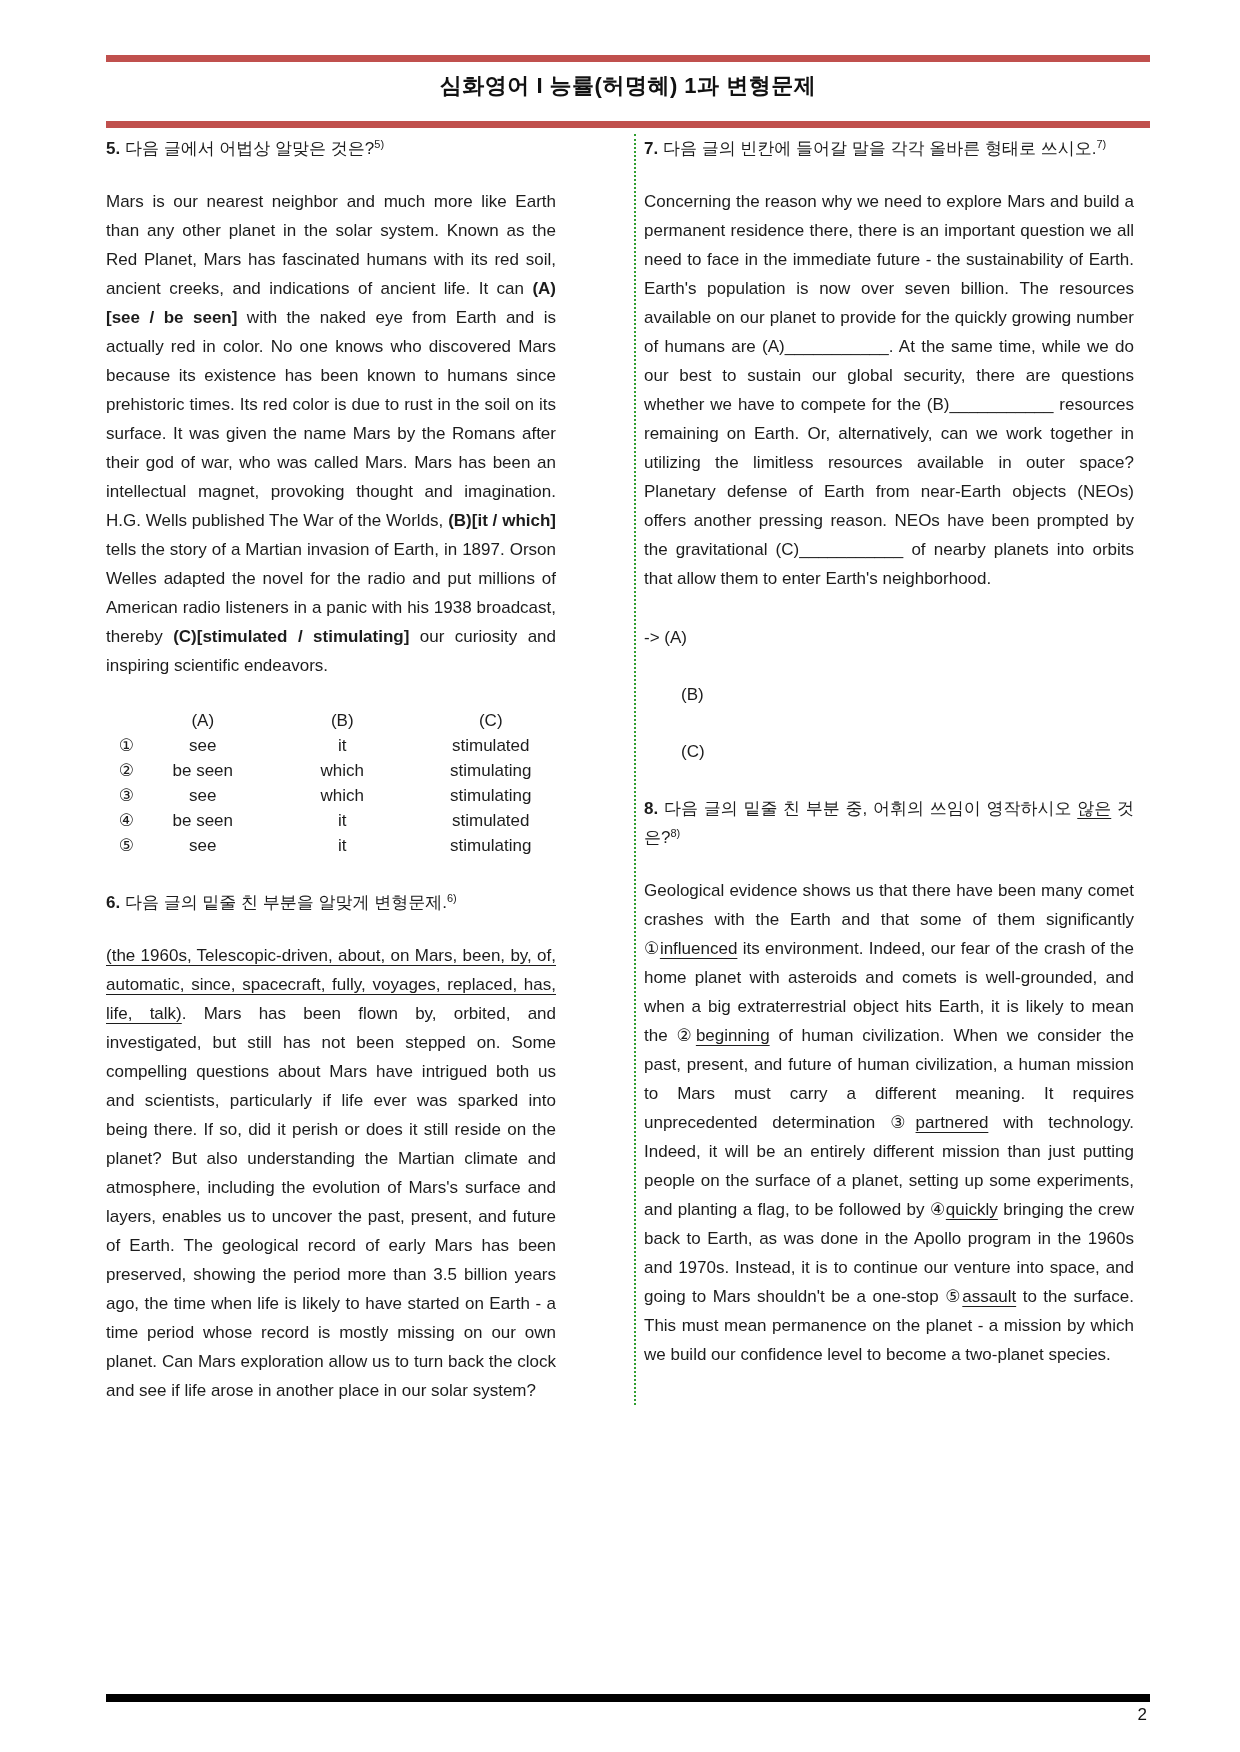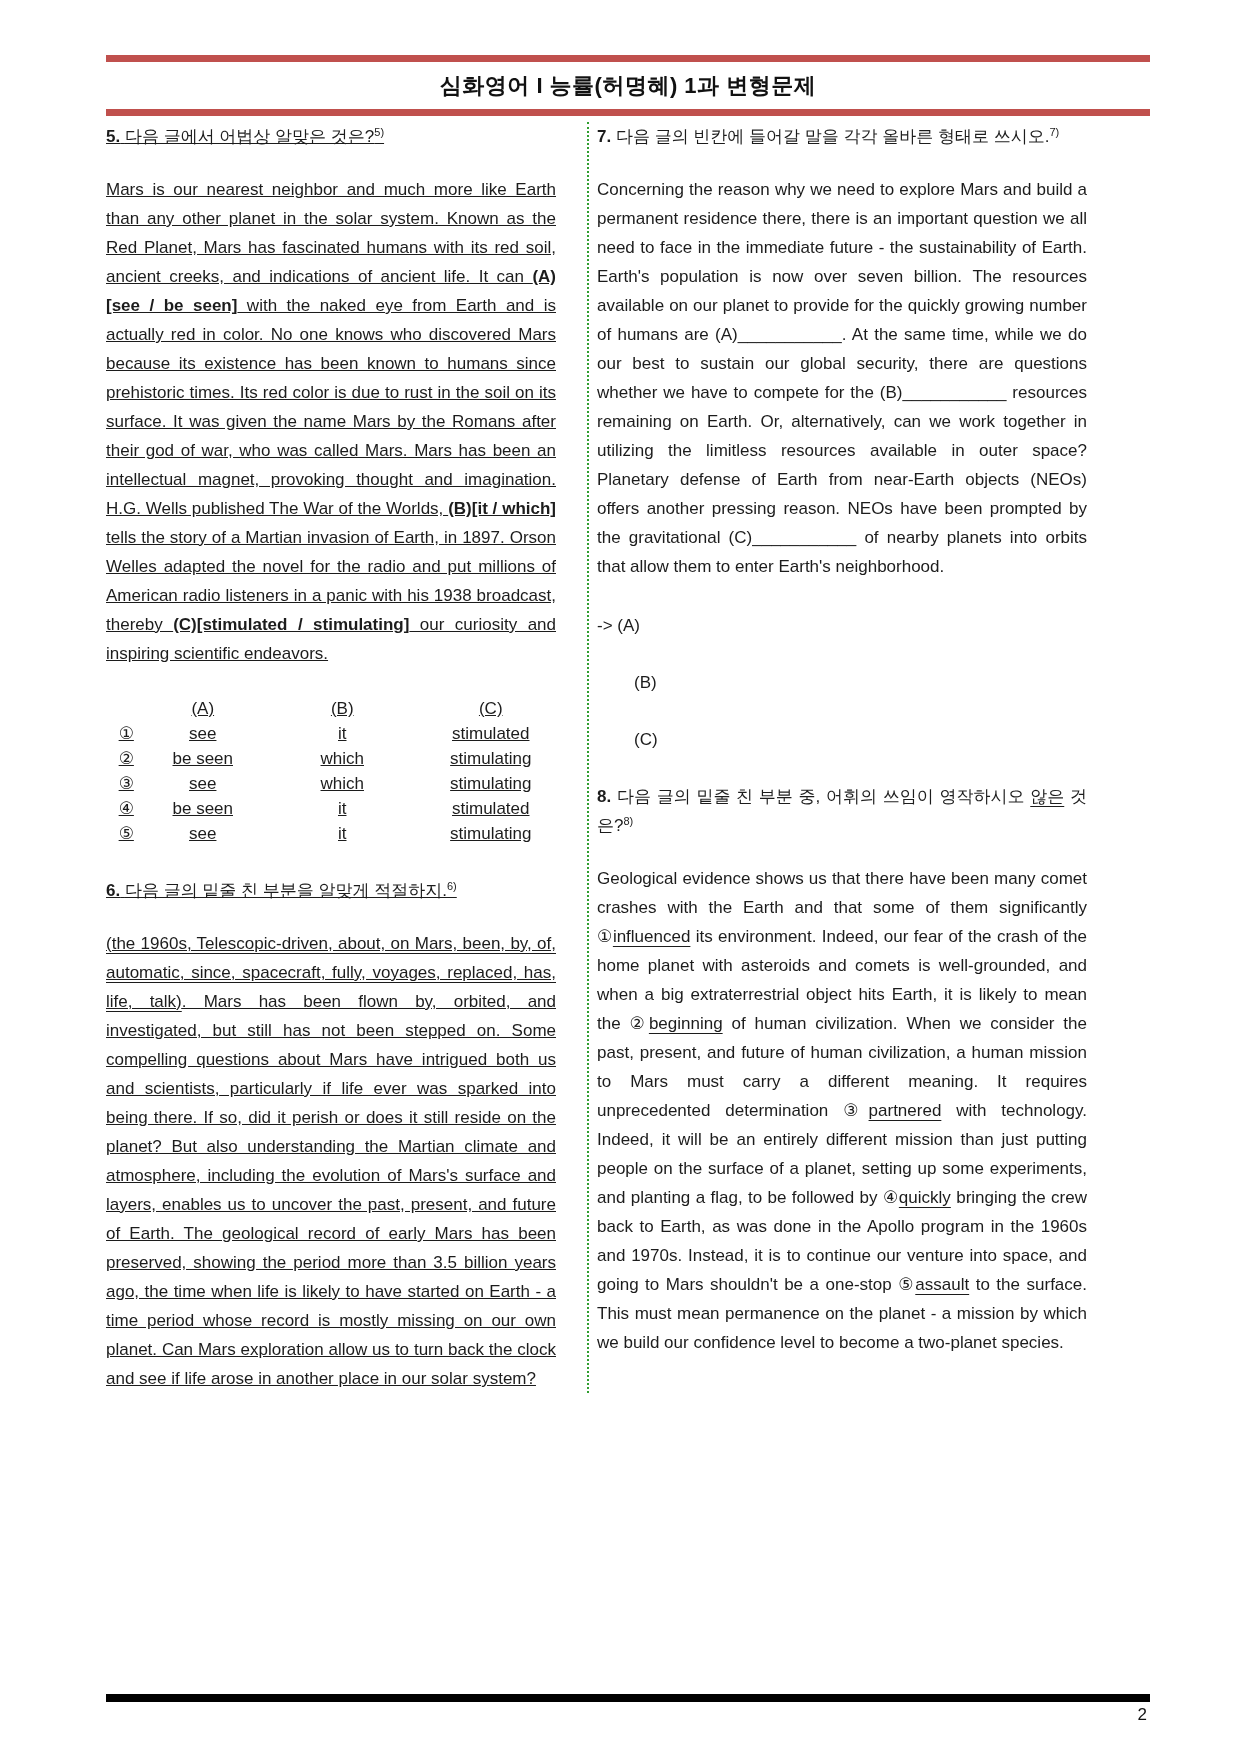--- a/index.html
+++ b/index.html
@@ -7,25 +7,25 @@
   body {
     width:1240px; height:1752px;
     font-family:"Liberation Sans","DejaVu Sans",sans-serif;
     color:#1c1c1c;
   }
   .page { position:relative; width:1240px; height:1752px; overflow:hidden; padding:55px 0 0 106px; }
   .content-w { width:1044px; }
   .rule { height:7px; background:#c0504d; }
   h1.title {
     text-align:center; font-size:22px; font-weight:bold; color:#111;
-    padding:9px 0 8px; letter-spacing:0.5px;
+    padding:9px 0 20px; letter-spacing:0.5px;
   }
   .columns { display:flex; margin-top:6px; }
   .col { font-size:17px; line-height:29px; }
-  .col-left  { width:450px; margin-right:31px;text-decoration:underline; }
+  .col-left  { width:450px; margin-right:78px; }
   .divider   { width:0; border-left:2px dotted #2f9e2f; }
   .col-right { width:490px; margin-left:8px; }
   .q-head { text-align:justify; margin-bottom:24px; }
   .q-num { font-weight:bold; }
   sup.fn { font-size:11px; vertical-align:6px; line-height:0; }
   .passage { text-align:justify; }
   .b { font-weight:bold; }
   .u { text-decoration:underline; text-underline-offset:4px; }
   .opt-table { width:100%; border-collapse:collapse; margin:28px 0 30px 0; font-size:17px; }
   .opt-table td { text-align:center; line-height:25px; padding:0; }
@@ -102,21 +102,21 @@
             <td>⑤</td>
             <td>see</td>
             <td>it</td>
             <td>stimulating</td>
           </tr>
         </tbody>
       </table>
 
       <div class="q-head">
         <span class="q-num">6.</span>
-        <span>다음 글의 밑줄 친 부분을 알맞게 적절하지.</span><sup class="fn">6)</sup>
+        <span>다음 글의 밑줄 친 부분을 알맞게 변형문제.</span><sup class="fn">6)</sup>
       </div>
 
       <p class="passage"><span class="u">(the 1960s, Telescopic-driven, about, on Mars, been, by, of, automatic, since, spacecraft, fully, voyages, replaced, has, life, talk)</span><span>. Mars has been flown by, orbited, and investigated, but still has not been stepped on. Some compelling questions about Mars have intrigued both us and scientists, particularly if life ever was sparked into being there. If so, did it perish or does it still reside on the planet? But also understanding the Martian climate and atmosphere, including the evolution of Mars's surface and layers, enables us to uncover the past, present, and future of Earth. The geological record of early Mars has been preserved, showing the period more than 3.5 billion years ago, the time when life is likely to have started on Earth - a time period whose record is mostly missing on our own planet. Can Mars exploration allow us to turn back the clock and see if life arose in another place in our solar system?</span></p>
 
     </section>
 
     <div class="divider"></div>
 
     <section class="col col-right">
 

